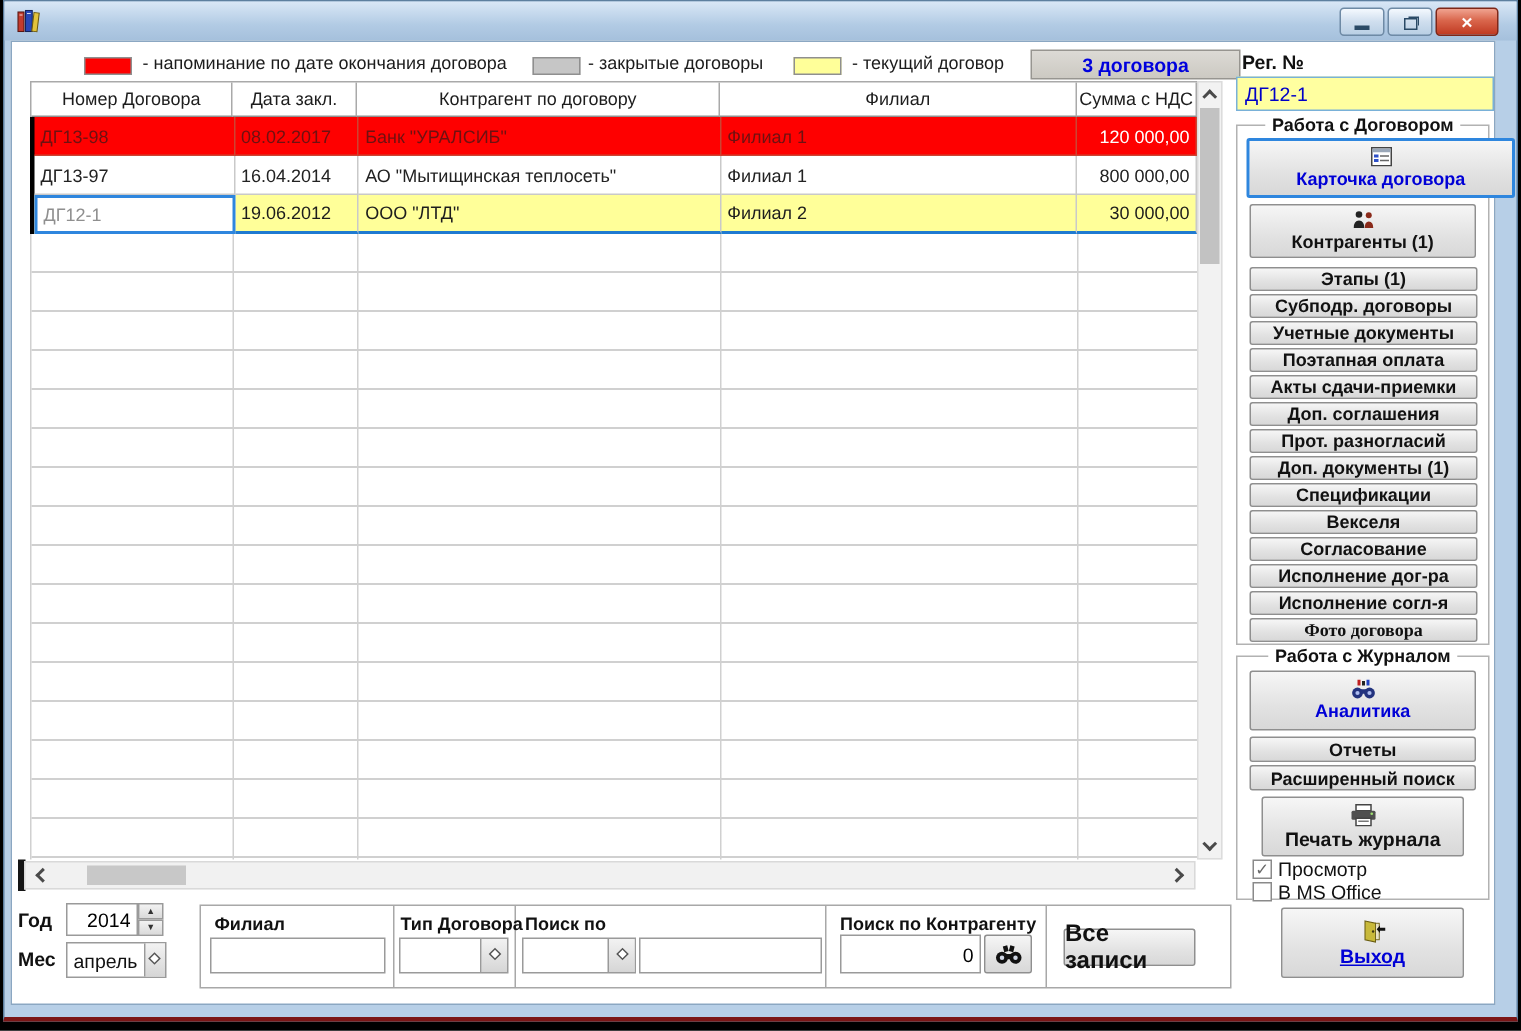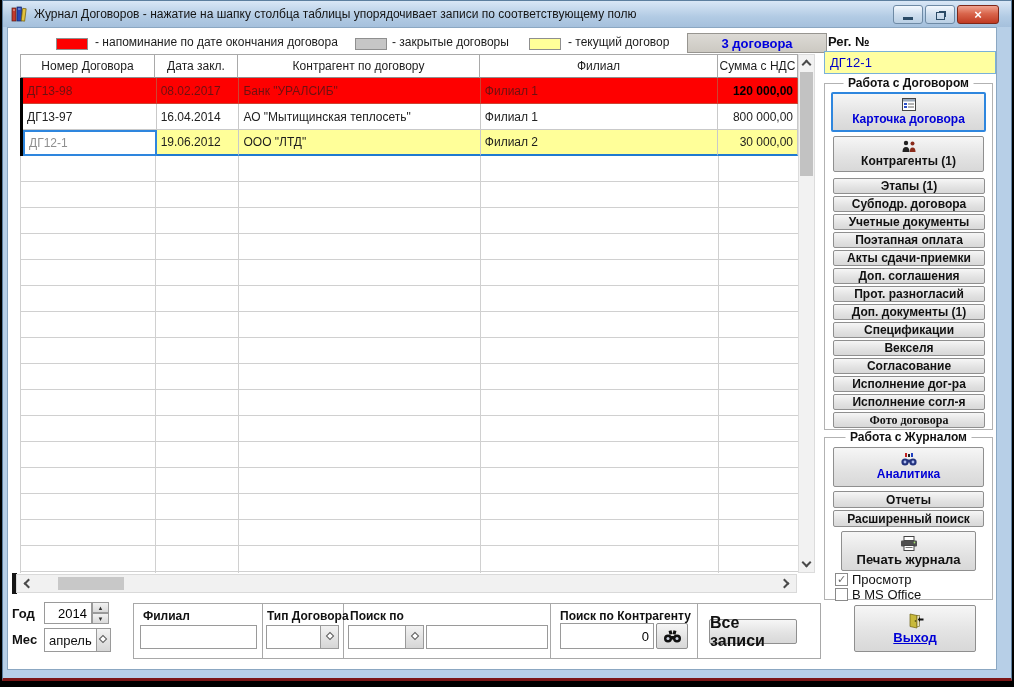--- a/index.html
+++ b/index.html
@@ -38,21 +38,21 @@
   .thead { display:flex; height:24px; border-top:1px solid #a9a9a9; border-left:1px solid #a9a9a9; background:#fff; }
   .th { border-right:1px solid #a9a9a9; border-bottom:1px solid #8f8f8f; display:flex;
         align-items:center; justify-content:center; font-size:12px; color:#1d1d1d; }
   .trow { display:flex; height:26px; border-left:3px solid #000000; }
   .td { border-right:1px solid #c9c9c9; border-bottom:1px solid #c9c9c9; display:flex;
         align-items:center; padding:0 4px; overflow:hidden; white-space:nowrap; font-size:12px; }
   .c0{width:134px;} .c1{width:83px;} .c2{width:242px;} .c3{width:238px;} .c4{width:80px;}
   .td.c4{ justify-content:flex-end; }
   .row-reminder { background:#fe0000; }
   .row-reminder .td { color:#6e1111; border-right-color:#c43; border-bottom-color:#c43; }
-  .row-reminder .td.c4 { color:#000000; font-weight:bold; }
+  .row-reminder .td.c4 { color:#ffffff; font-weight:normal; }
   .row-normal .td { color:#222; }
   .row-current { background:#ffff99; }
   .row-current .td { color:#1d1d1d; border-bottom:2px solid #1f7ad1; }
   .cell-edit { background:#fff; border:2px solid #2e86de !important; color:#8f8f8f !important; }
 
   .empty-grid { position:absolute; left:12px; top:128px; width:778px; height:417px;
     border-left:1px solid #d0d0d0;
     background-image:
       linear-gradient(#d0d0d0,#d0d0d0),
       linear-gradient(#d0d0d0,#d0d0d0),
@@ -127,21 +127,20 @@
 <div class="window">
 
   <div class="titlebar">
     <svg width="18" height="18" style="margin-left:7px" viewBox="0 0 18 18">
       <rect x="2" y="3" width="4" height="13" fill="#c23b2e" stroke="#5a1510" stroke-width="0.7"></rect>
       <rect x="7" y="2" width="4.5" height="14" fill="#2747b8" stroke="#12235e" stroke-width="0.7"></rect>
       <rect x="12" y="3.5" width="3.5" height="12.5" fill="#e3c33c" stroke="#6e5a0e" stroke-width="0.7" transform="rotate(7 13.7 9)"></rect>
       <line x1="3" y1="5" x2="5" y2="5" stroke="#f5d9d4" stroke-width="0.8"></line>
       <line x1="8" y1="4" x2="10.5" y2="4" stroke="#cfd9f5" stroke-width="0.8"></line>
     </svg>
-    <span class="title-text">Журнал Договоров - нажатие на шапку столбца таблицы упорядочивает записи по соответствующему полю</span>
     <div class="winbtns">
       <div class="winbtn">
           <span class="glyph-min"></span>
         </div>
       <div class="winbtn">
           <span class="glyph-restore"></span>
         </div>
       <div class="winbtn close">
           <span>×</span>
         </div>
@@ -209,42 +208,42 @@
       <div class="sbtn" style="right:2px;top:0;width:16px;height:17px;">
           <span class="chev right"></span>
         </div>
     </div>
 
     <div class="reg-label">Рег. №</div>
     <input class="reg-input" value="ДГ12-1" style="">
 
     <div class="groupbox gb-contract">
       <span class="gb-title">Работа с Договором</span>
-      <div class="btn btn-col btn-primary" style="position:absolute;left:6px;top:8px;width:155px;height:40px;">
+      <div class="btn btn-col btn-primary" style="position:absolute;left:6px;top:8px;width:179px;height:40px;">
         <svg width="14" height="13" viewBox="0 0 14 13">
           <rect x="0.5" y="0.5" width="13" height="12" fill="#fff" stroke="#444"></rect>
           <rect x="1" y="1" width="12" height="2.5" fill="#9aa7b8"></rect>
           <rect x="2" y="5" width="3" height="2" fill="#2e50c8"></rect>
             <rect x="2" y="8" width="3" height="2" fill="#2e50c8"></rect>
           <line x1="6" y1="6" x2="12" y2="6" stroke="#666"></line>
             <line x1="6" y1="9" x2="12" y2="9" stroke="#666"></line>
         </svg>
         <span>Карточка договора</span>
       </div>
       <div class="btn btn-col" style="position:absolute;left:8px;top:52px;width:151px;height:36px;text-align:center;">
         <svg width="16" height="13" viewBox="0 0 16 13">
           <circle cx="5" cy="3" r="2.2" fill="#222"></circle>
             <path d="M1.5 12 Q1.5 7 5 7 Q8.5 7 8.5 12 Z" fill="#222"></path>
           <circle cx="11.5" cy="3.5" r="2" fill="#8a2a1a"></circle>
             <path d="M8.8 12 Q8.8 7.6 11.5 7.6 Q14.5 7.6 14.5 12 Z" fill="#8a2a1a"></path>
         </svg>
         <span>Контрагенты (1)</span>
       </div>
       <div class="btn small-btn" style="top:94px;">Этапы (1)</div>
-      <div class="btn small-btn" style="top:112px;">Субподр. договора</div>
+      <div class="btn small-btn" style="top:112px;">Субподр. договоры</div>
       <div class="btn small-btn" style="top:130px;">Учетные документы</div>
       <div class="btn small-btn" style="top:148px;">Поэтапная оплата</div>
       <div class="btn small-btn" style="top:166px;">Акты сдачи-приемки</div>
       <div class="btn small-btn" style="top:184px;">Доп. соглашения</div>
       <div class="btn small-btn" style="top:202px;text-align:center;">Прот. разногласий</div>
       <div class="btn small-btn" style="top:220px;">Доп. документы (1)</div>
       <div class="btn small-btn" style="top:238px;">Спецификации</div>
       <div class="btn small-btn" style="top:256px;">Векселя</div>
       <div class="btn small-btn" style="top:274px;">Согласование</div>
       <div class="btn small-btn" style="top:292px;">Исполнение дог-ра</div>

